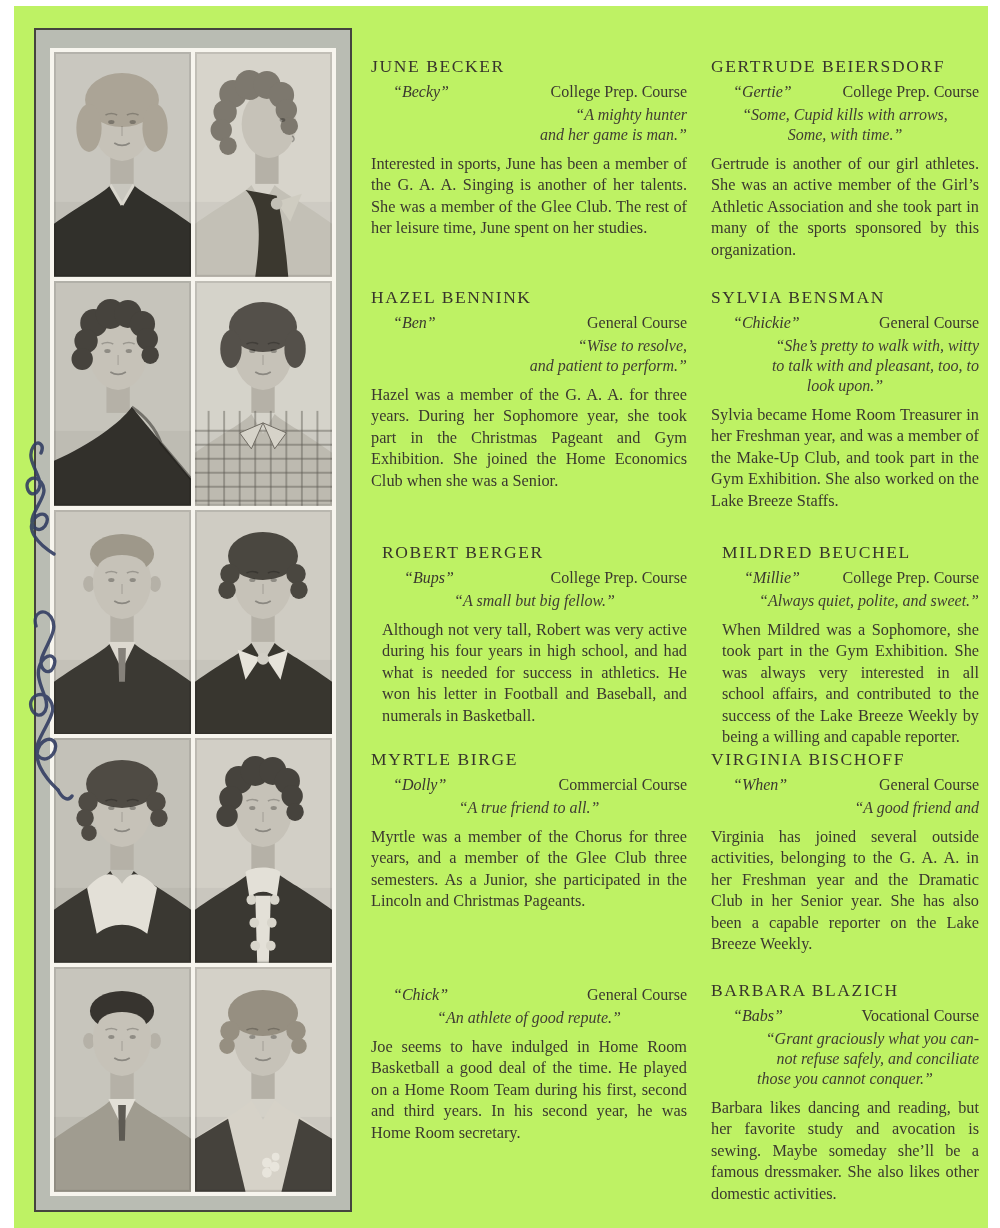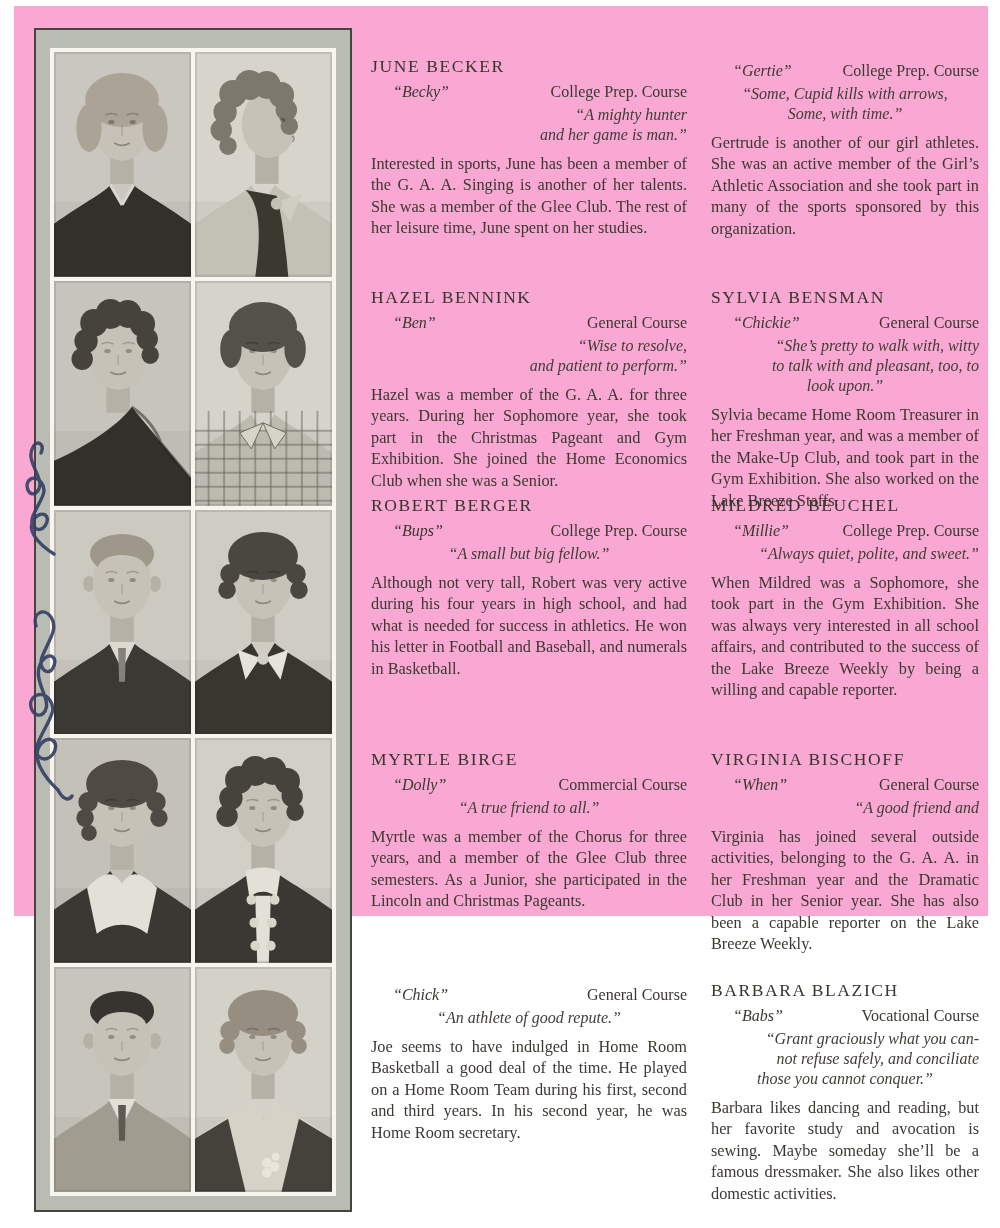--- a/index.html
+++ b/index.html
@@ -1,41 +1,41 @@
 <!DOCTYPE html>
 <html><head>
 <meta charset="utf-8">
 <style>
   html,body{margin:0;padding:0;}
   body{
     width:1000px;height:1228px;position:relative;background:#ffffff;overflow:hidden;
     font-family:"Liberation Serif","DejaVu Serif",serif;
   }
   .page{
-    position:absolute;left:14px;top:6px;width:974px;height:910px;
-    background:#f9a8d4;
+    position:absolute;left:14px;top:6px;width:974px;height:1222px;
+    background:#bef264;
   }
   
   .photo-panel{
     position:absolute;left:20px;top:22px;width:318px;height:1184px;
     background:#b9bcb3;border:2px solid #45443e;box-sizing:border-box;
     padding:18px 14px 14px 14px;
   }
   .photo-mat{
     background:#f7f5ee;width:100%;height:100%;box-sizing:border-box;padding:4px;
     display:grid;grid-template-columns:1fr 1fr;grid-template-rows:repeat(5,1fr);gap:4px;
   }
   .photo-cell{margin:0;position:relative;overflow:hidden;background:#ccc9c0;}
   .photo-cell svg{display:block;width:100%;height:100%;}
   
   .col{position:absolute;top:0;height:1228px;color:#3b382f;}
   .col-middle{left:357px;width:316px;}
   .col-right{left:697px;width:268px;}
   .entry{position:absolute;left:0;right:0;}
-  .slot-0{top:50px;} .slot-1{top:281px;} .slot-2{top:489px;} .slot-3{top:743px;} .slot-4{top:974px;}
+  .slot-0{top:50px;} .slot-1{top:281px;} .slot-2{top:536px;margin-left:11px;} .slot-3{top:743px;} .slot-4{top:974px;}
   .name{
     margin:0;font-size:17.5px;font-weight:normal;letter-spacing:1.6px;color:#38352b;
   }
   .meta{
     display:flex;justify-content:space-between;align-items:baseline;
     margin-top:6px;font-size:16px;
   }
   .nick{font-style:italic;padding-left:22px;}
   .course{font-style:normal;}
   .quote{margin-top:4px;font-style:italic;font-size:16px;line-height:20px;color:#403d33;}
@@ -391,20 +391,21 @@
            <span class="course">General Course</span>
          </div>
          <div class="quote">
           <div class="qline align-center">“An athlete of good repute.”</div>
         </div>
          <p class="bio">Joe seems to have indulged in Home Room Basketball a good deal of the time. He played on a Home Room Team during his first, second and third years. In his second year, he was Home Room secretary.</p>
        </article>
     </div>
   <div class="col col-right">
       <article class="entry slot-0">
+         <h2 class="name">GERTRUDE BEIERSDORF</h2>
          <div class="meta">
            <span class="nick">“Gertie”</span>
            <span class="course">College Prep. Course</span>
          </div>
          <div class="quote">
           <div class="qline align-center">“Some, Cupid kills with arrows,</div>
           <div class="qline align-center">Some, with time.”</div>
         </div>
          <p class="bio">Gertrude is another of our girl athletes. She was an active member of the Girl’s Athletic Association and she took part in many of the sports sponsored by this organization.</p>
        </article>

